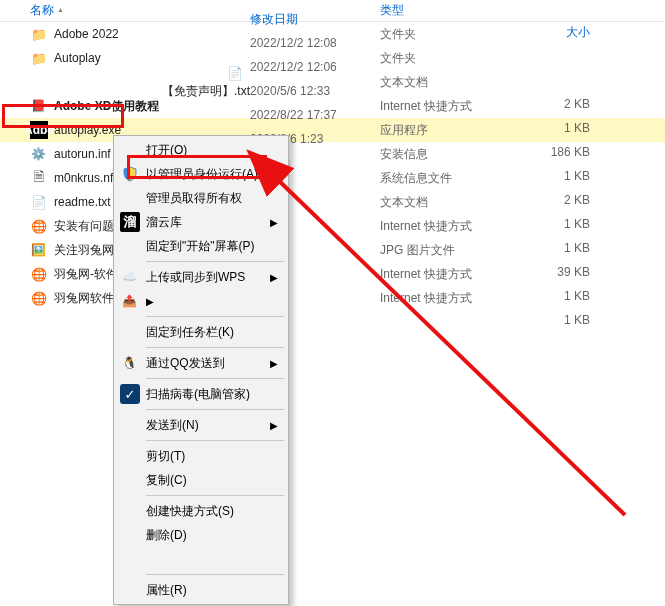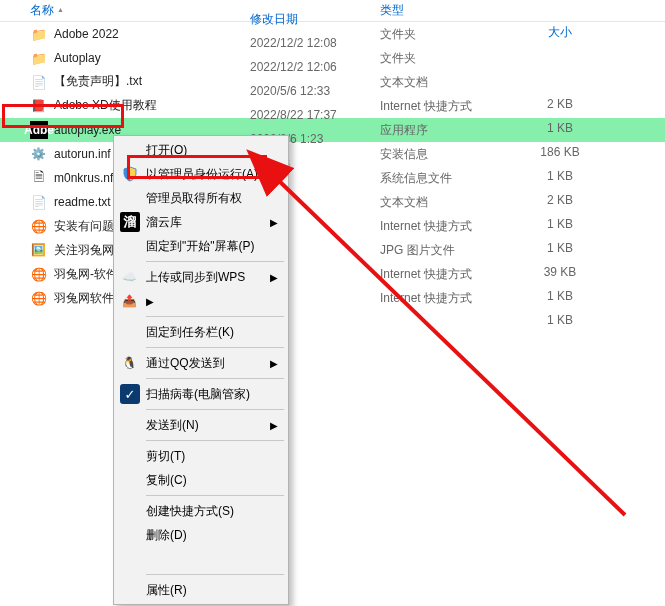--- a/index.html
+++ b/index.html
@@ -18,21 +18,21 @@
     display: flex;
     align-items: center;
     height: 22px;
     padding-left: 10px;
     color: #0066cc;
     border-bottom: 1px solid #e5e5e5;
   }
   .col-name  { width: 240px; padding-left: 20px; }
   .col-date  { width: 130px; margin-top: 18px; }
   .col-type  { width: 150px; }
-  .col-size  { width: 80px; text-align: center; padding-right: 20px; margin-top: 44px; }
+  .col-size  { width: 80px; text-align: right; padding-right: 20px; margin-top: 44px; }
 
   .header-row .col-name .sort {
     font-size: 7px;
     vertical-align: 2px;
     margin-left: 3px;
     color: #888;
   }
 
   .file-list { }
   .row {
@@ -45,21 +45,21 @@
   .row .icon {
     width: 18px;
     height: 18px;
     margin-right: 6px;
     display: inline-flex;
     align-items: center;
     justify-content: center;
     font-size: 12px;
   }
   .row.selected {
-    background: #86efac;
+    background: #fef9c3;
   }
   .row .col-date, .row .col-type, .row .col-size {
     color: #666;
   }
 
   .folder-icon::before { content: "📁"; font-size: 13px; filter: hue-rotate(-15deg); }
   .txt-icon::before { content: "📄"; font-size: 13px; filter: grayscale(0.5); }
   .pdf-icon::before { content: "📕"; font-size: 12px; }
   .exe-icon { background:#000; color:#fff; font-size:8px; font-weight:bold; line-height:18px; text-align:center; }
   .exe-icon::before { content:"Adbe"; }
@@ -158,30 +158,30 @@
     <div class="row">
       <div class="col-name" style="display: flex; align-items: center;">
         <span class="icon folder-icon"></span>
         <span>Autoplay</span>
       </div>
       <div class="col-date">2022/12/2 12:06</div>
       <div class="col-type">文件夹</div>
       <div class="col-size"></div>
     </div>
     <div class="row">
-      <div class="col-name" style="display: flex; align-items: flex-start;">
+      <div class="col-name" style="display: flex; align-items: flex-end; flex-direction: column;">
         <span class="icon txt-icon"></span>
         <span>【免责声明】.txt</span>
       </div>
       <div class="col-date">2020/5/6 12:33</div>
       <div class="col-type">文本文档</div>
       <div class="col-size">2 KB</div>
     </div>
     <div class="row">
-      <div class="col-name" style="display: flex; align-items: flex-start;">
+      <div class="col-name" style="display: flex; align-items: flex-end; font-weight: bold;">
         <span class="icon pdf-icon"></span>
         <span>Adobe XD使用教程</span>
       </div>
       <div class="col-date">2022/8/22 17:37</div>
       <div class="col-type">Internet 快捷方式</div>
       <div class="col-size">1 KB</div>
     </div>
     <div class="row selected">
       <div class="col-name" style="display: flex; align-items: center;">
         <span class="icon exe-icon"></span>

